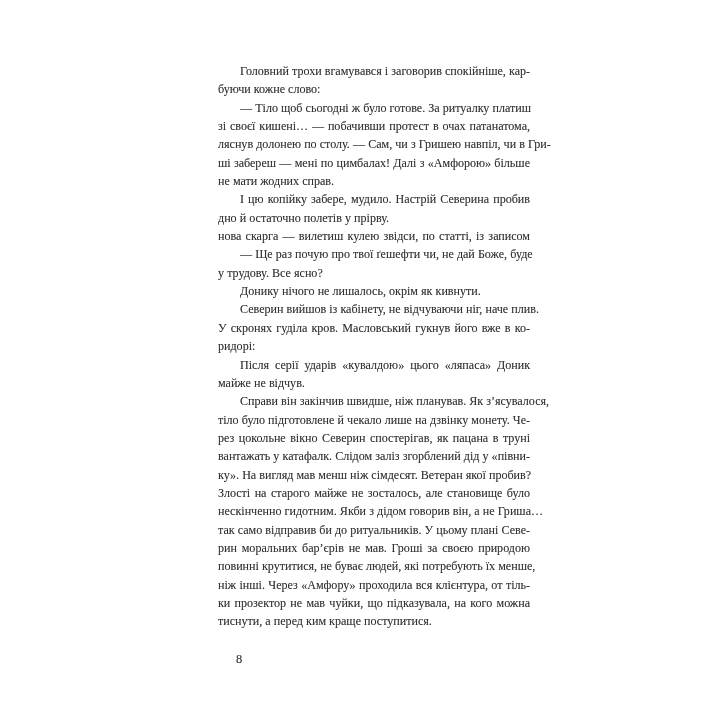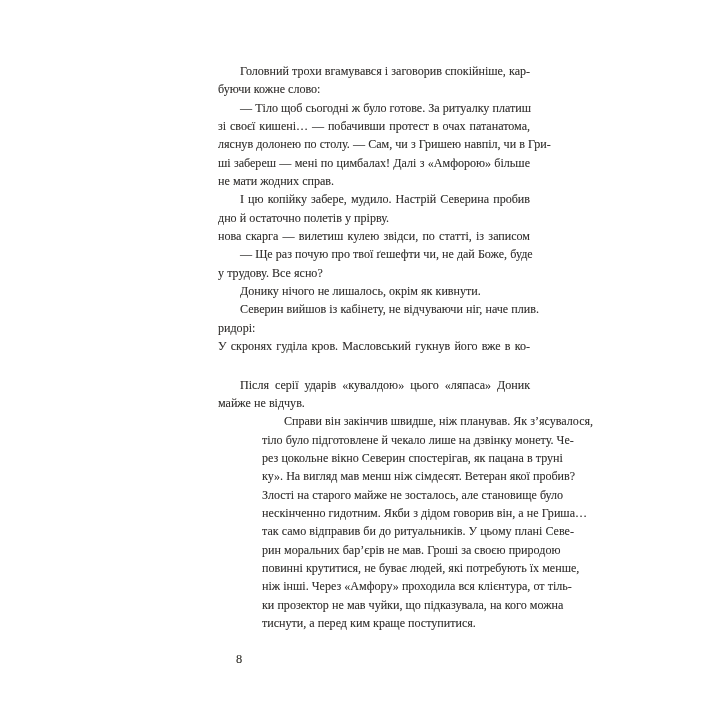--- a/index.html
+++ b/index.html
@@ -99,31 +99,32 @@
       <p style="text-indent: 0px;">
         <span class="ln">нова скарга — вилетиш кулею звідси, по статті, із записом</span>
         <span class="ln indent">— Ще раз почую про твої ґешефти чи, не дай Боже, буде</span>
         <span class="ln last">у трудову. Все ясно?</span>
       </p>
       <p style="text-indent: 0px;">
         <span class="ln last indent">Донику нічого не лишалось, окрім як кивнути.</span>
       </p>
       <p style="text-indent: 0px;">
         <span class="ln indent">Северин вийшов із кабінету, не відчуваючи ніг, наче плив.</span>
+        <span class="ln">У скронях гуділа кров. Масловський гукнув його вже в ко-</span>
         <span class="ln last">ридорі:</span>
-        <span class="ln">У скронях гуділа кров. Масловський гукнув його вже в ко-</span>
       </p>
-      <p style="text-indent: 0px; margin-top: 20px;">
+      <p style="text-indent: 0px;">
         <span class="ln indent">Після серії ударів «кувалдою» цього «ляпаса» Доник</span>
         <span class="ln last">майже не відчув.</span>
       </p>
-      <p style="text-indent: 0px; margin-left: 44px;">
+      <p style="text-indent: 0px;">
         <span class="ln indent">Справи він закінчив швидше, ніж планував. Як з’ясувалося,</span>
         <span class="ln">тіло було підготовлене й чекало лише на дзвінку монету. Че-</span>
         <span class="ln">рез цокольне вікно Северин спостерігав, як пацана в труні</span>
+        <span class="ln">вантажать у катафалк. Слідом заліз згорблений дід у «півни-</span>
         <span class="ln">ку». На вигляд мав менш ніж сімдесят. Ветеран якої пробив?</span>
         <span class="ln">Злості на старого майже не зосталось, але становище було</span>
         <span class="ln">нескінченно гидотним. Якби з дідом говорив він, а не Гриша…</span>
         <span class="ln">так само відправив би до ритуальників. У цьому плані Севе-</span>
         <span class="ln">рин моральних бар’єрів не мав. Гроші за своєю природою</span>
         <span class="ln">повинні крутитися, не буває людей, які потребують їх менше,</span>
         <span class="ln">ніж інші. Через «Амфору» проходила вся клієнтура, от тіль-</span>
         <span class="ln">ки прозектор не мав чуйки, що підказувала, на кого можна</span>
         <span class="ln last">тиснути, а перед ким краще поступитися.</span>
       </p>

